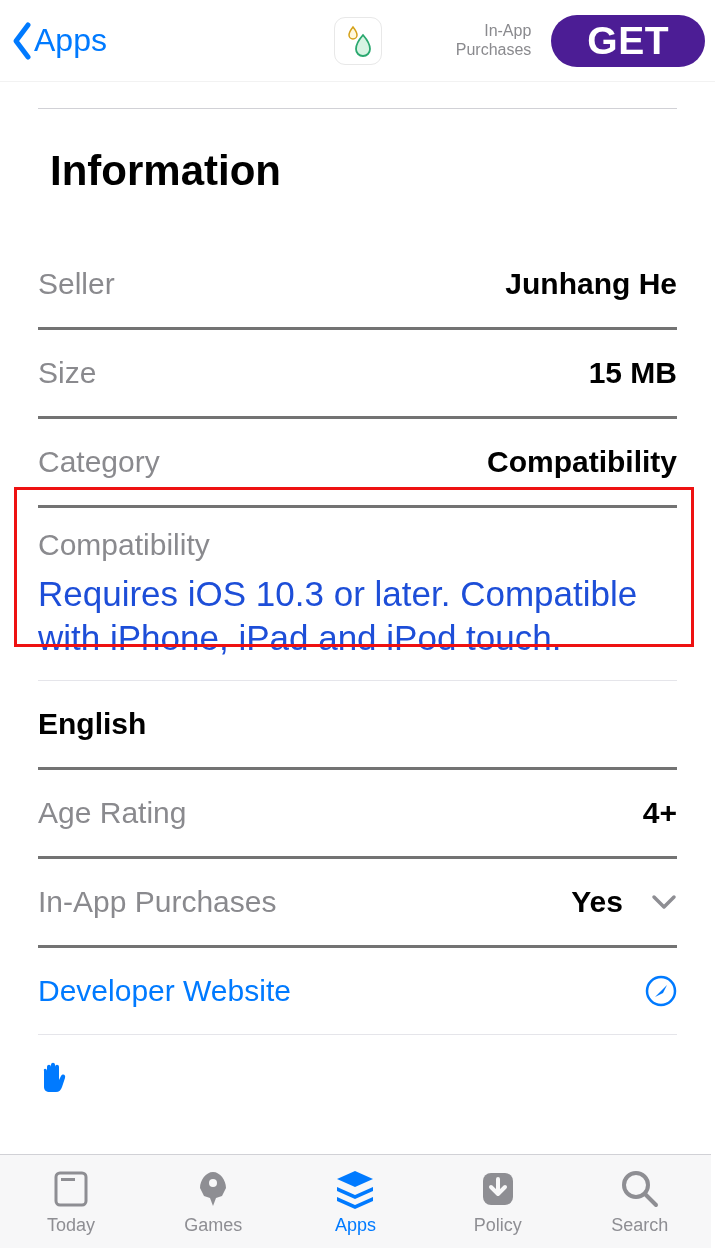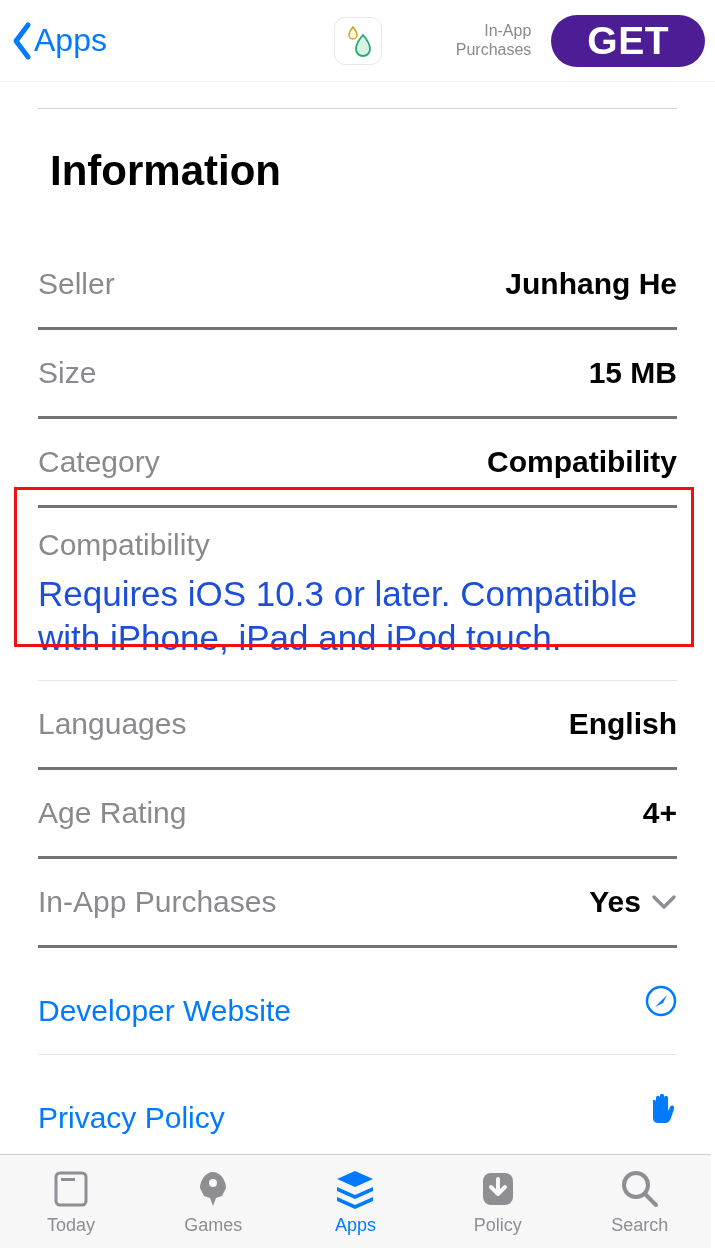--- a/index.html
+++ b/index.html
@@ -99,21 +99,21 @@
       font-weight: 400;
     }
     .info-value {
       color: #000;
       font-size: 30px;
       font-weight: 700;
     }
     .info-value-with-chevron {
       display: flex;
       align-items: center;
-      gap: 10px;
+      gap: 28px;
     }
     .compat-block {
       padding: 20px 0 20px 0;
       border-bottom: 1px solid #e5e5ea;
     }
     .compat-label {
       color: #8a8a8e;
       font-size: 30px;
       margin-bottom: 10px;
     }
@@ -131,21 +131,20 @@
       display: flex;
       justify-content: space-between;
       align-items: center;
       padding: 26px 0;
       border-bottom: 1px solid #e5e5ea;
     }
     .link-text {
       color: #007aff;
       font-size: 30px;
       font-weight: 400;
-      margin-top: 20px;
     }
     .link-row.last {
       border-bottom: none;
     }
     .tab-bar {
       position: absolute;
       bottom: 0;
       left: 0;
       right: 4px;
       height: 94px;
@@ -223,21 +222,20 @@
     <span class="info-label">Category</span>
     <span class="info-value">Compatibility</span>
   </div>
 
   <div class="compat-block">
     <div class="compat-label">Compatibility</div>
     <div class="compat-text">Requires iOS 10.3 or later. Compatible with iPhone, iPad and iPod touch.</div>
   </div>
 
   <div class="info-row">
-    <span class="info-label">Languages</span>
     <span class="info-value">English</span>
   </div>
 
   <div class="info-row">
     <span class="info-label">Age Rating</span>
     <span class="info-value">4+</span>
   </div>
 
   <div class="info-row">
     <span class="info-label">In-App Purchases</span>
@@ -251,21 +249,20 @@
 
   <div class="link-row">
     <span class="link-text">Developer Website</span>
     <svg width="32" height="32" viewBox="0 0 32 32">
       <circle cx="16" cy="16" r="14" fill="none" stroke="#007aff" stroke-width="2.5"></circle>
       <path d="M16 16 L22 10 L18 18 L10 22 Z" fill="#007aff"></path>
     </svg>
   </div>
 
   <div class="link-row last">
-    <span class="link-text">Privacy Policy</span>
     <svg width="30" height="32" viewBox="0 0 30 32">
       <path d="M6 14 L6 26 C6 29 8 31 12 31 L18 31 C21 31 23 29 24 26 L27 17 C28 14 25 12 23 15 L21 19 L21 6 C21 3 17 3 17 6 L17 15 L17 4 C17 1 13 1 13 4 L13 15 L13 6 C13 3 9 3 9 6 L9 16 L9 10 C9 7 5 7 6 10 Z" fill="#007aff"></path>
     </svg>
   </div>
 </div>
 
 <div class="highlight-box" id="hl" style="left: 14px; top: 487px; width: 680px; height: 160px;"></div>
 
 <div class="tab-bar">
   <div class="tab-item">

